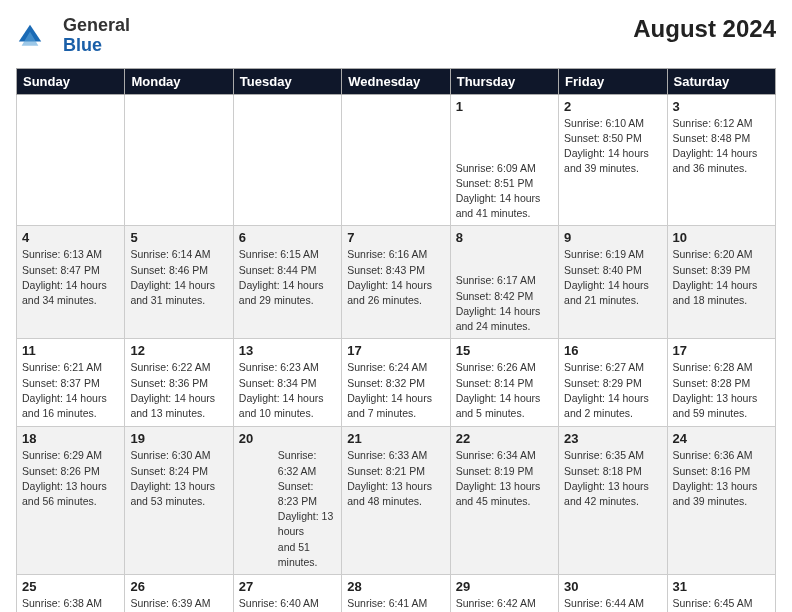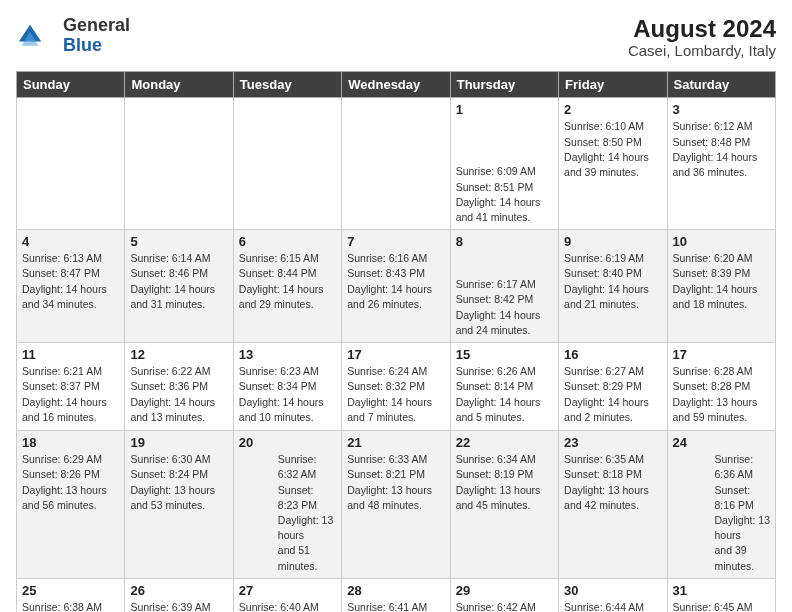--- a/index.html
+++ b/index.html
@@ -44,21 +44,21 @@
     .location {
       font-size: 15px;
       color: #444;
     }
     table {
       width: 100%;
       border-collapse: collapse;
       font-size: 11px;
     }
     thead tr th {
-      background-color: #404040;
+      background-color: #0f172a;
       color: #fff;
       padding: 5px 6px;
       text-align: left;
       font-size: 13px;
       font-weight: bold;
       border: 1px solid #aaa;
     }
     tbody tr td {
       border: 1px solid #ccc;
       vertical-align: top;
@@ -92,21 +92,20 @@
       <polygon points="20,4 36,28 4,28" fill="#1a6ab5"></polygon>
       <polygon points="20,14 32,34 8,34" fill="#5ba3d9" opacity="0.6"></polygon>
     </svg>
     <div class="logo-text">
       <span class="logo-general">General</span><br>
       <span class="logo-blue">Blue</span>
     </div>
   </div>
   <div class="title-block">
     <div class="month-year">August 2024</div>
-    <div class="location">Casei, Lombardy, Italy</div>
   </div>
 </div>
 
 <table>
   <thead>
     <tr id="weekday-header">
         <th>Sunday</th>
         <th>Monday</th>
         <th>Tuesday</th>
         <th>Wednesday</th>
@@ -283,21 +282,21 @@
         </td>
         <td class="shaded">
           <div class="day-number">23</div>
           <div class="day-info" style="white-space: pre-line;">Sunrise: 6:35 AM
 Sunset: 8:18 PM
 Daylight: 13 hours
 and 42 minutes.</div>
         </td>
         <td class="shaded">
           <div class="day-number">24</div>
-          <div class="day-info" style="white-space: pre-line; margin-left: 42px;">Sunrise: 6:36 AM
+          <div class="day-info" style="white-space: pre-line;">Sunrise: 6:36 AM
 Sunset: 8:16 PM
 Daylight: 13 hours
 and 39 minutes.</div>
         </td>
       </tr>
       <tr>
         <td>
           <div class="day-number">25</div>
           <div class="day-info" style="white-space: pre-line;">Sunrise: 6:38 AM
 Sunset: 8:14 PM

